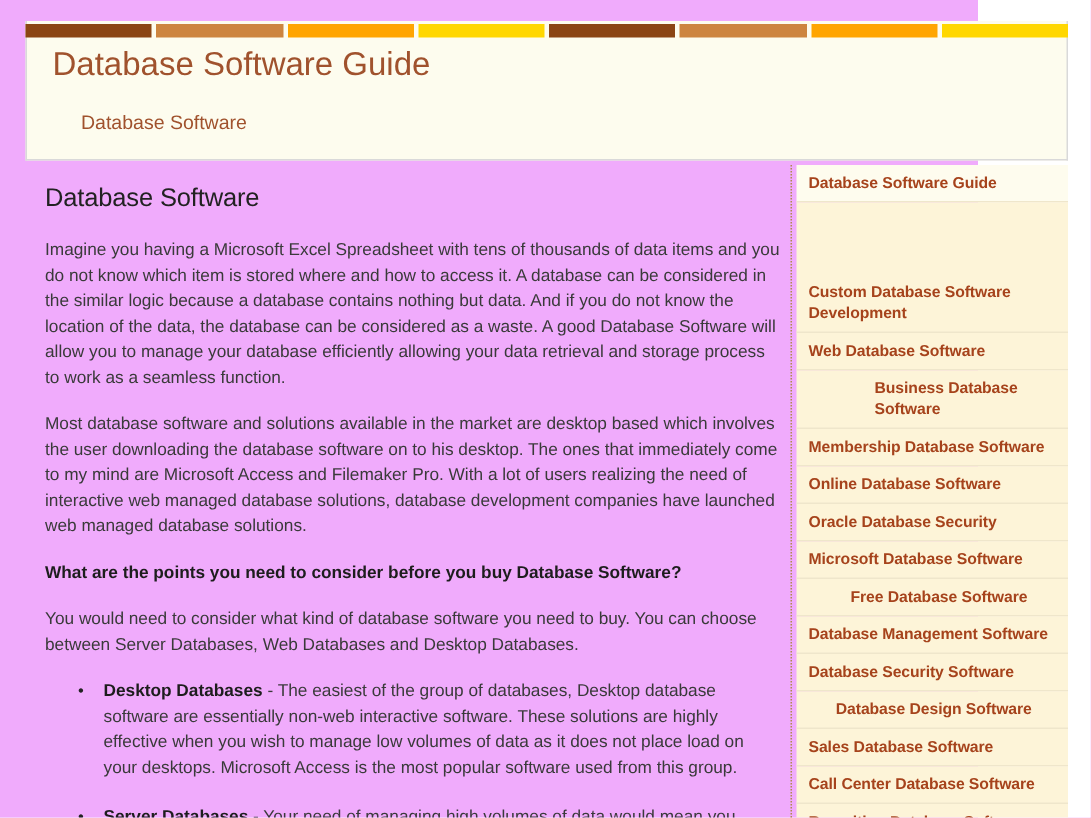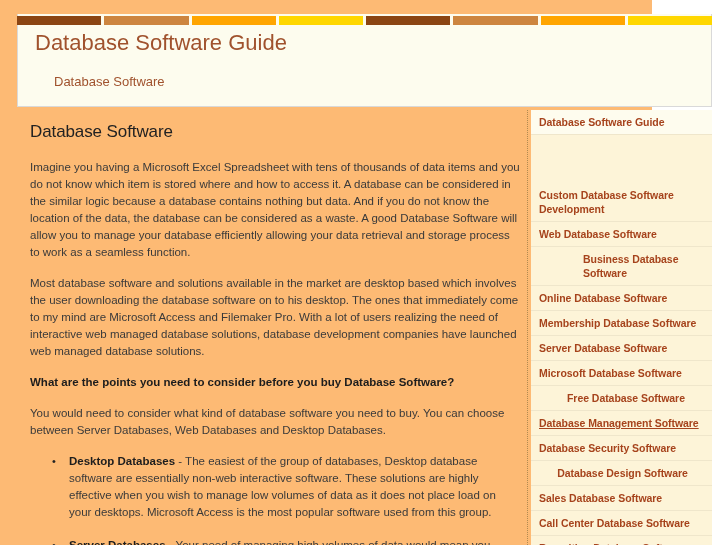--- a/index.html
+++ b/index.html
@@ -13,21 +13,21 @@
     overflow: hidden;
     font-family: "Liberation Sans", sans-serif;
     color: #333333;
   }
 
   
   .page {
     position: relative;
     width: 652px;
     height: 545px;
-    background: #fdba74;
+    background: #f0abfc;
   }
 
   
   .header {
     position: absolute;
     left: 17px;
     top: 14px;
     width: 695px;
     height: 93px;
     background: #fdfcee;
@@ -198,36 +198,36 @@
       <div class="side-item">
         <a href="#" style="color: rgb(166, 67, 28); margin-top: 48px;">Custom Database Software Development</a>
       </div>
       <div class="side-item">
         <a href="#" style="color: rgb(166, 67, 28);">Web Database Software</a>
       </div>
       <div class="side-item">
         <a href="#" style="color: rgb(166, 67, 28); padding-left: 44px;">Business Database Software</a>
       </div>
       <div class="side-item">
+        <a href="#" style="color: rgb(166, 67, 28);">Membership Database Software</a>
+      </div>
+      <div class="side-item">
         <a href="#" style="color: rgb(166, 67, 28);">Online Database Software</a>
       </div>
       <div class="side-item">
-        <a href="#" style="color: rgb(166, 67, 28);">Membership Database Software</a>
-      </div>
-      <div class="side-item">
-        <a href="#" style="color: rgb(166, 67, 28);">Server Database Software</a>
+        <a href="#" style="color: rgb(166, 67, 28);">Oracle Database Security</a>
       </div>
       <div class="side-item">
         <a href="#" style="color: rgb(166, 67, 28);">Microsoft Database Software</a>
       </div>
       <div class="side-item">
         <a href="#" style="color: rgb(166, 67, 28); margin-left: 28px;">Free Database Software</a>
       </div>
       <div class="side-item">
-        <a href="#" style="color: rgb(166, 67, 28); text-decoration: underline;">Database Management Software</a>
+        <a href="#" style="color: rgb(166, 67, 28);">Database Management Software</a>
       </div>
       <div class="side-item">
         <a href="#" style="color: rgb(166, 67, 28);">Database Security Software</a>
       </div>
       <div class="side-item">
         <a href="#" style="color: rgb(166, 67, 28); text-align: center;">Database Design Software</a>
       </div>
       <div class="side-item">
         <a href="#" style="color: rgb(166, 67, 28);">Sales Database Software</a>
       </div>

